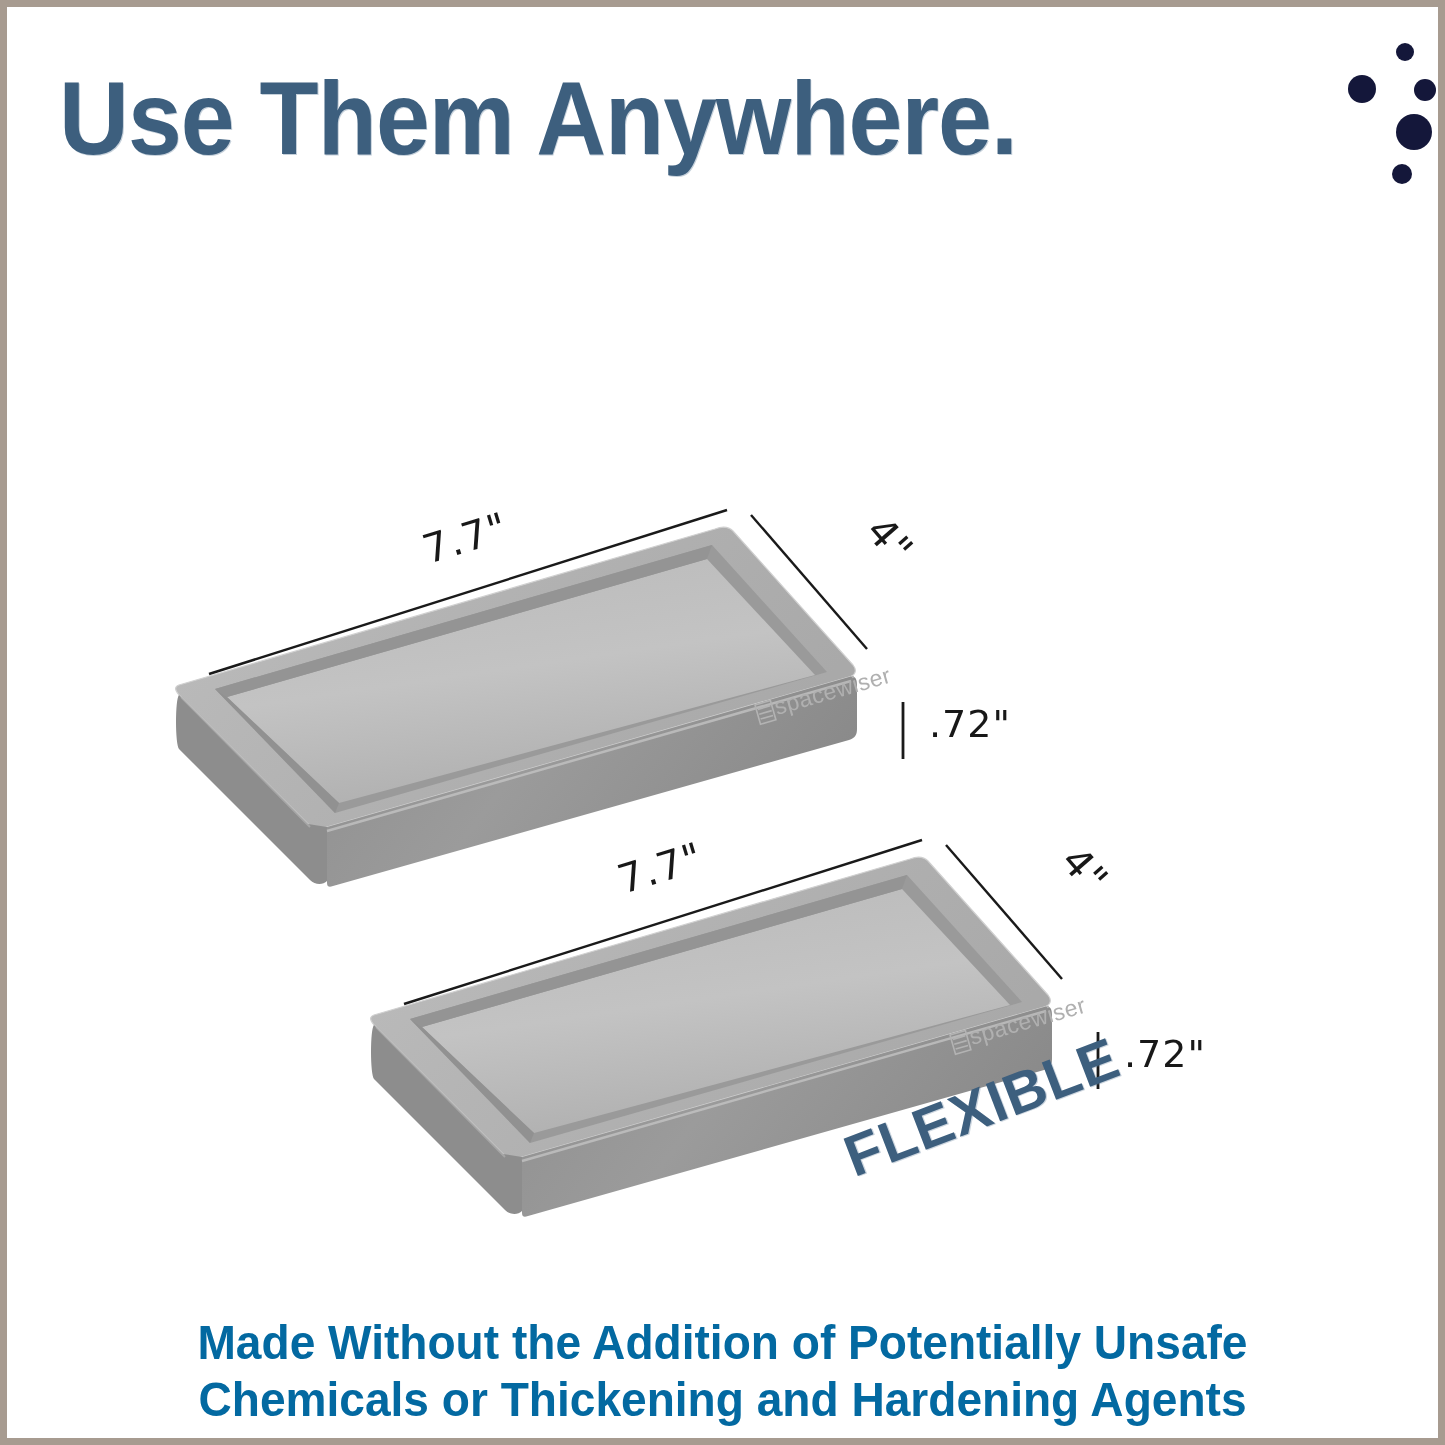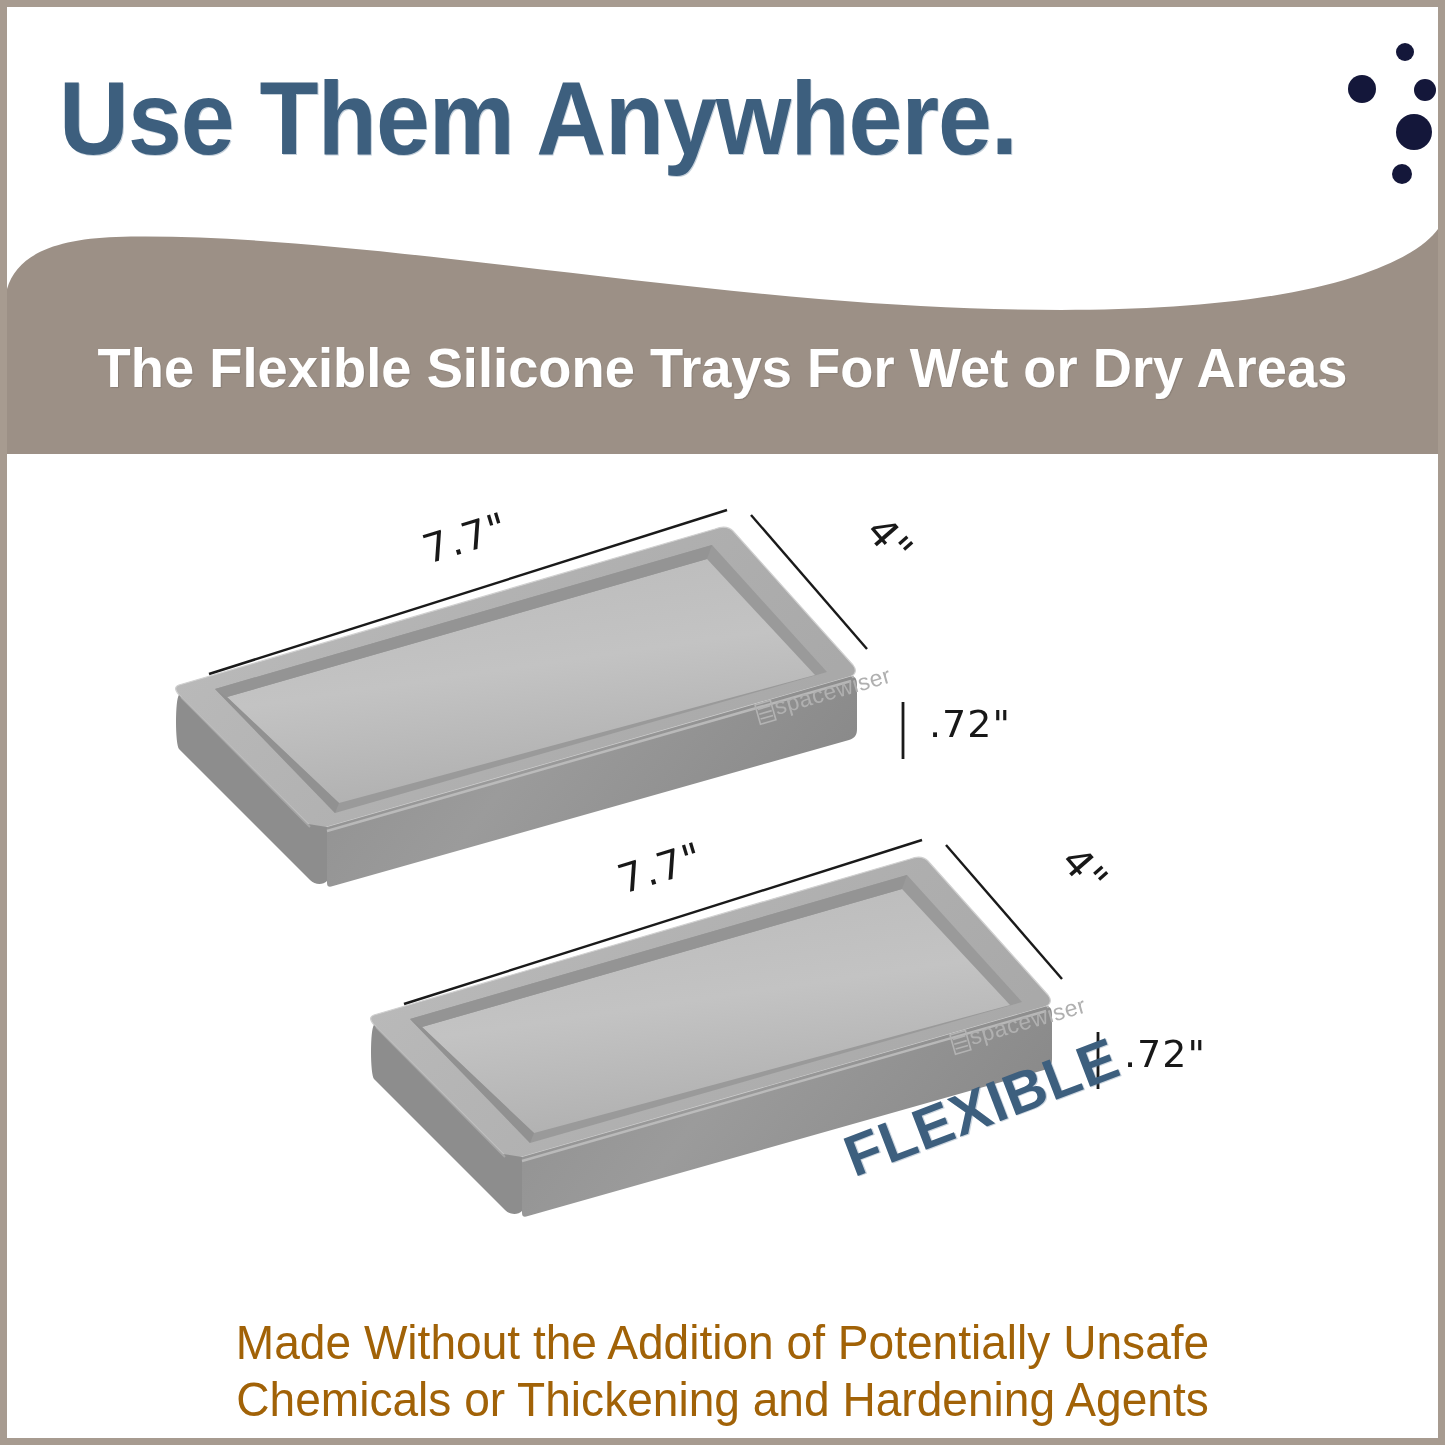--- a/index.html
+++ b/index.html
@@ -76,50 +76,40 @@
     color:#3d5f7e;
     transform:rotate(-21deg);
     transform-origin:left top;
     letter-spacing:1px;
     text-shadow:1px 1px 0 rgba(90,120,148,.3);
   }
 
   
   #bottom-copy {
     position:absolute; left:0; right:0; top:1308px;
-    text-align:center; color:#a16207;
-    font-size:48px; font-weight:normal; line-height:1.18;
+    text-align:center; color:#0369a1;
+    font-size:48px; font-weight:bold; line-height:1.18;
   }
   #bottom-copy div { transform:scaleX(0.96); white-space:nowrap; }
 </style>
 </head>
 <body>
 
 <div id="stage">
 
   <div id="headline">Use Them Anywhere.</div>
 
   <div id="dot-cluster">
     <span class="dot" style="left:41px;top:48px;width:28px;height:28px;"></span>
     <span class="dot" style="left:89px;top:16px;width:18px;height:18px;"></span>
     <span class="dot" style="left:107px;top:52px;width:22px;height:22px;"></span>
     <span class="dot" style="left:89px;top:87px;width:36px;height:36px;"></span>
     <span class="dot" style="left:85px;top:137px;width:20px;height:20px;"></span>
   </div>
 
-  <div id="banner">
-    <svg viewBox="0 0 1445 225" preserveAspectRatio="none">
-      <path d="M0,225 L0,60 C10,26 48,10 110,8
-               C300,3 560,48 820,70
-               C1040,88 1240,86 1360,48
-               C1410,32 1435,14 1445,0
-               L1445,225 Z" fill="#9c9086"></path>
-    </svg>
-    <div id="banner-text">The Flexible Silicone Trays For Wet or Dry Areas</div>
-  </div>
 
   <div id="product-area">
 
     <div class="tray" id="tray-top">
       <svg viewBox="0 0 820 430">
         <defs>
           <linearGradient id="floorGradT" x1="0" y1="0" x2="0.35" y2="1">
             <stop offset="0%" stop-color="#b9b9b9"></stop>
             <stop offset="55%" stop-color="#c3c3c3"></stop>
             <stop offset="100%" stop-color="#b0b0b0"></stop>

